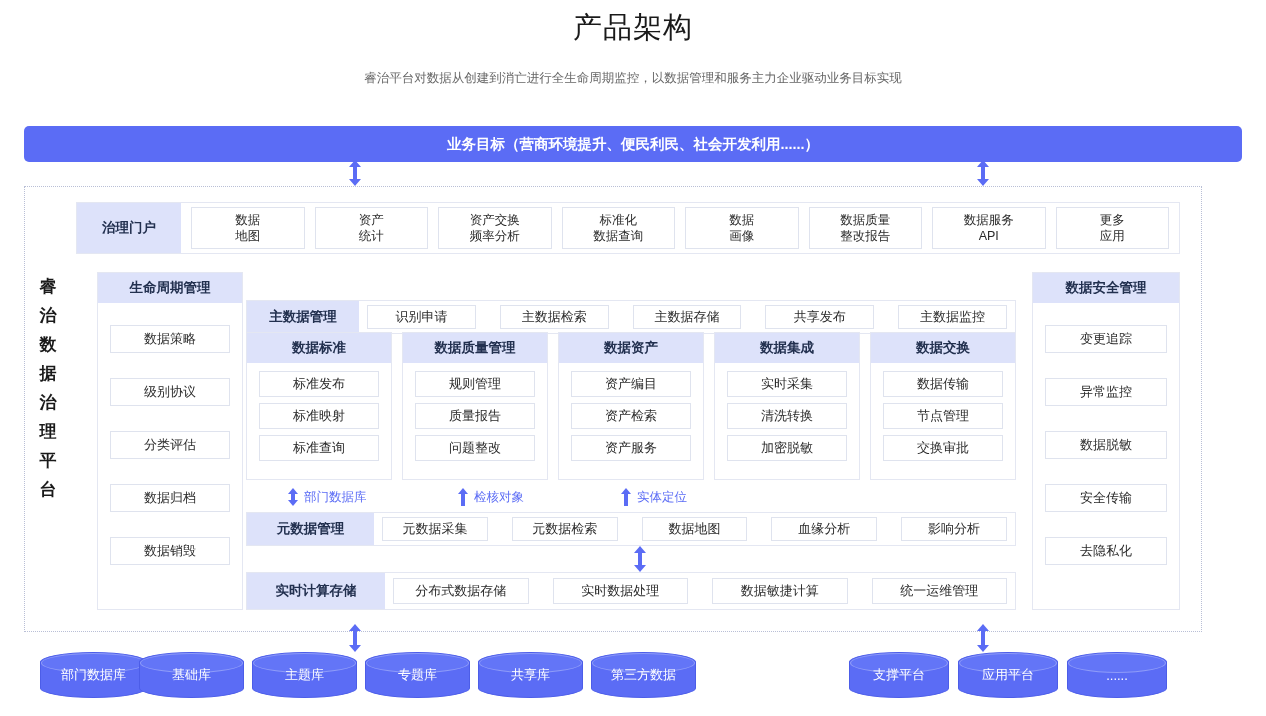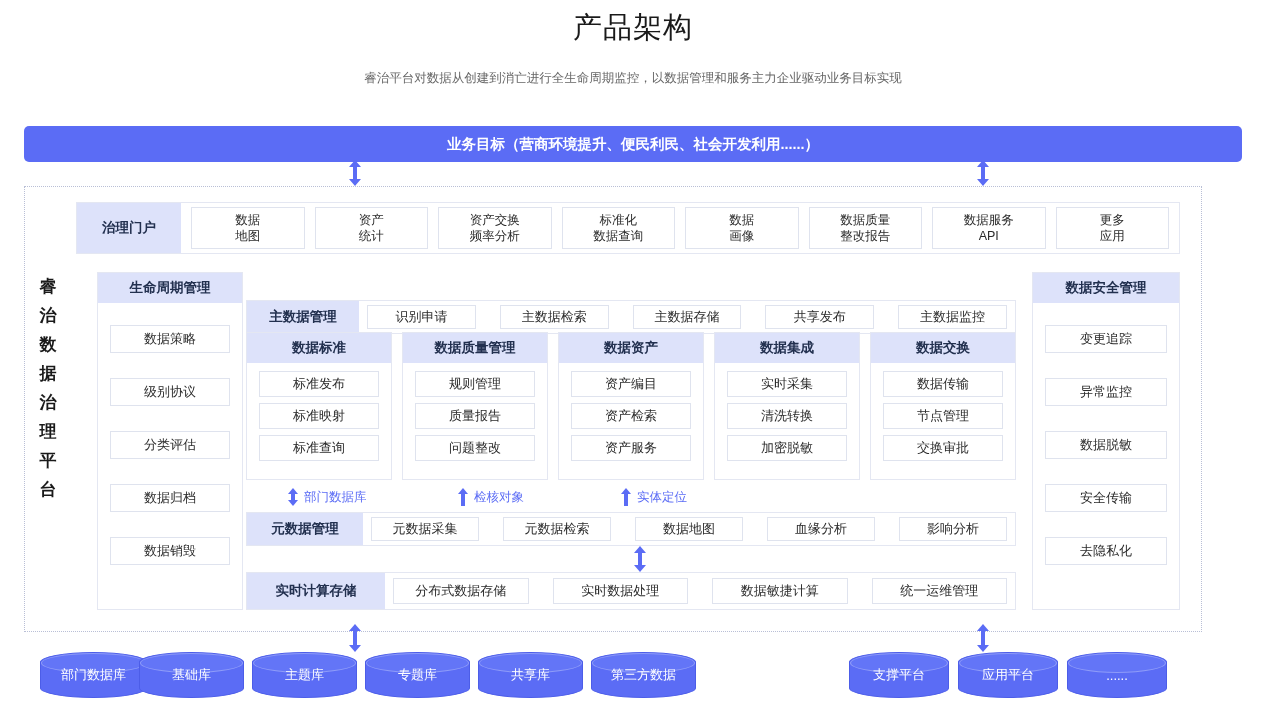--- a/index.html
+++ b/index.html
@@ -159,21 +159,21 @@
   
   .band-row {
     position: absolute;
     background: #fff;
     border: 1px solid #e4e7f2;
     display: flex; align-items: center;
   }
   .band-master { left: 246px; top: 276px; width: 770px; height: 34px; margin-top: 24px; }
   .band-master .band-title { width: 112px; }
   .band-meta { left: 246px; top: 512px; width: 770px; height: 34px; }
-  .band-meta .band-title { width: 116px; }
+  .band-meta .band-title { width: 127px; }
   .band-rt { left: 246px; top: 572px; width: 770px; height: 38px; }
   .band-rt .band-title { width: 138px; }
   .band-items { display: flex; align-items: center; gap: 24px; padding: 0 8px; flex: 1; }
   .band-chip {
     border: 1px solid #dfe3ee; background: #fff;
     font-size: 13px; color: #2b2b2b;
     text-align: center; flex: 1;
     height: 24px; line-height: 22px;
   }
   .band-rt .band-chip { height: 26px; line-height: 24px; }

